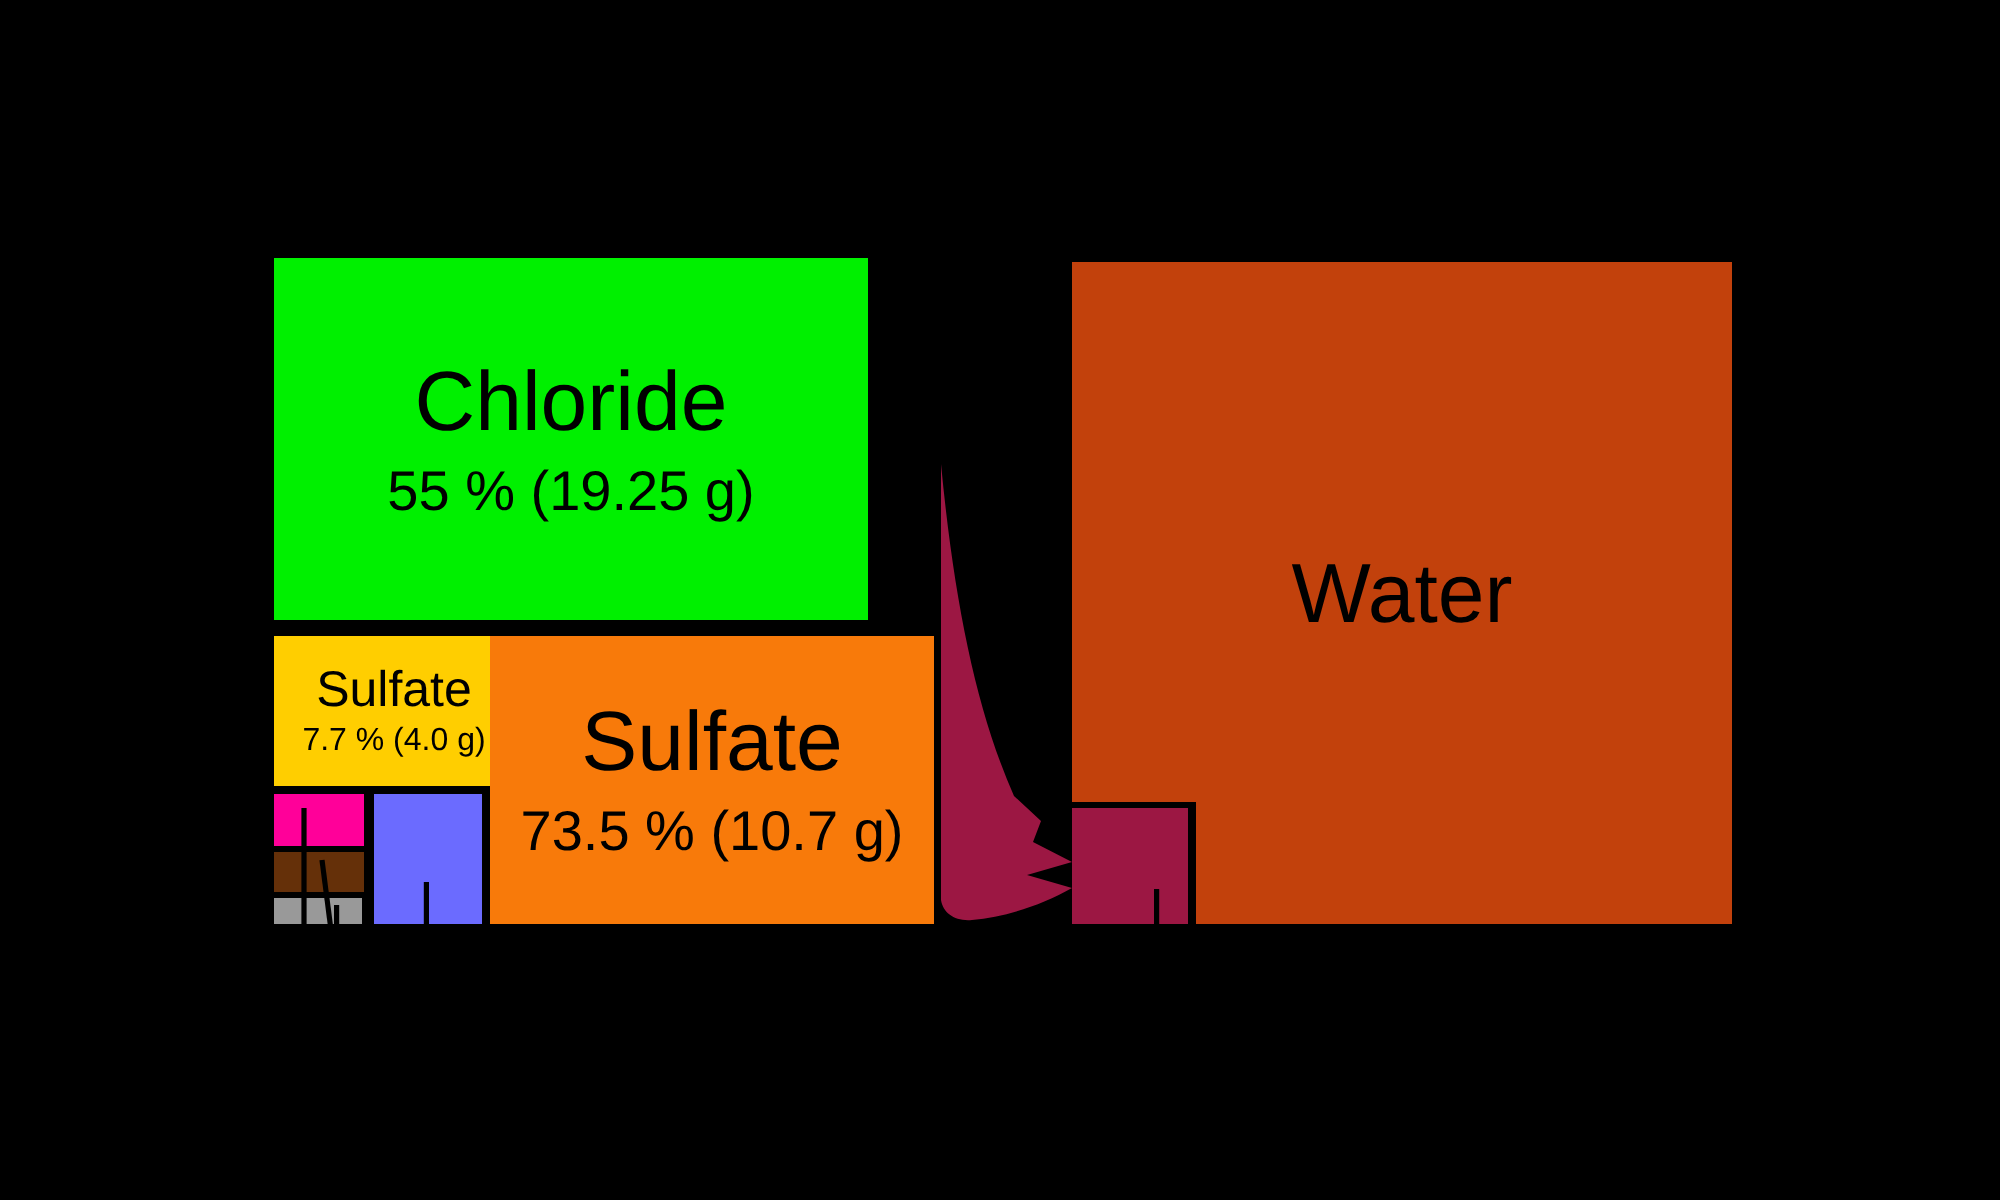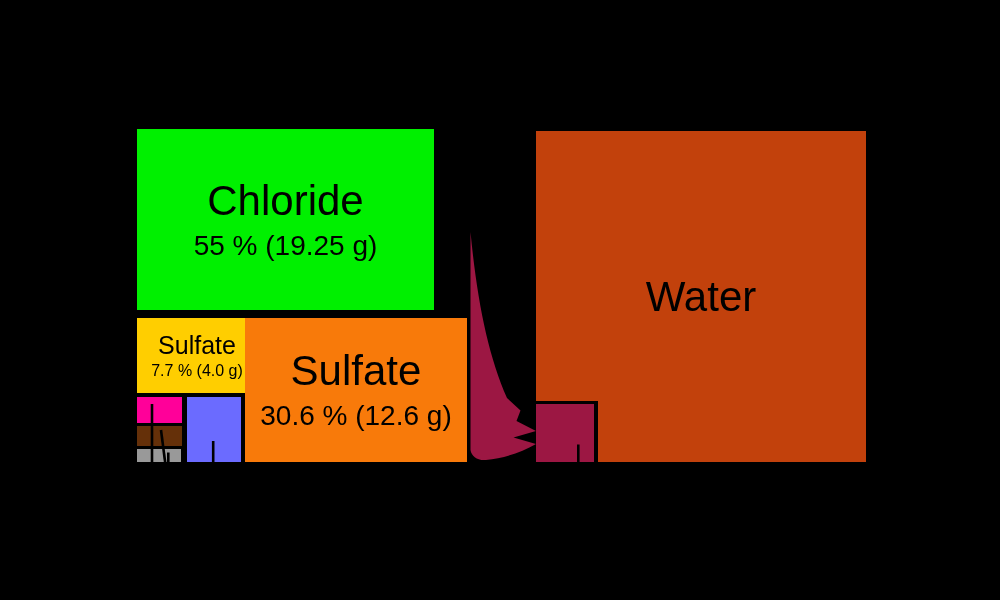--- a/index.html
+++ b/index.html
@@ -46,21 +46,21 @@
       <div class="sub big-sub">55 % (19.25 g)</div>
     </div>
 
     <div id="box-sulfate" class="box">
       <div class="name small-name">Sulfate</div>
       <div class="sub small-sub">7.7 % (4.0 g)</div>
     </div>
 
     <div id="box-sodium" class="box">
       <div class="name big-name">Sulfate</div>
-      <div class="sub big-sub">30.6 % (12.6 g)</div>
+      <div class="sub big-sub">73.5 % (10.7 g)</div>
     </div>
 
     <div id="box-magenta" class="box">
         <span></span>
       </div>
     <div id="box-brown" class="box">
         <span></span>
       </div>
     <div id="box-gray" class="box">
         <span></span>

